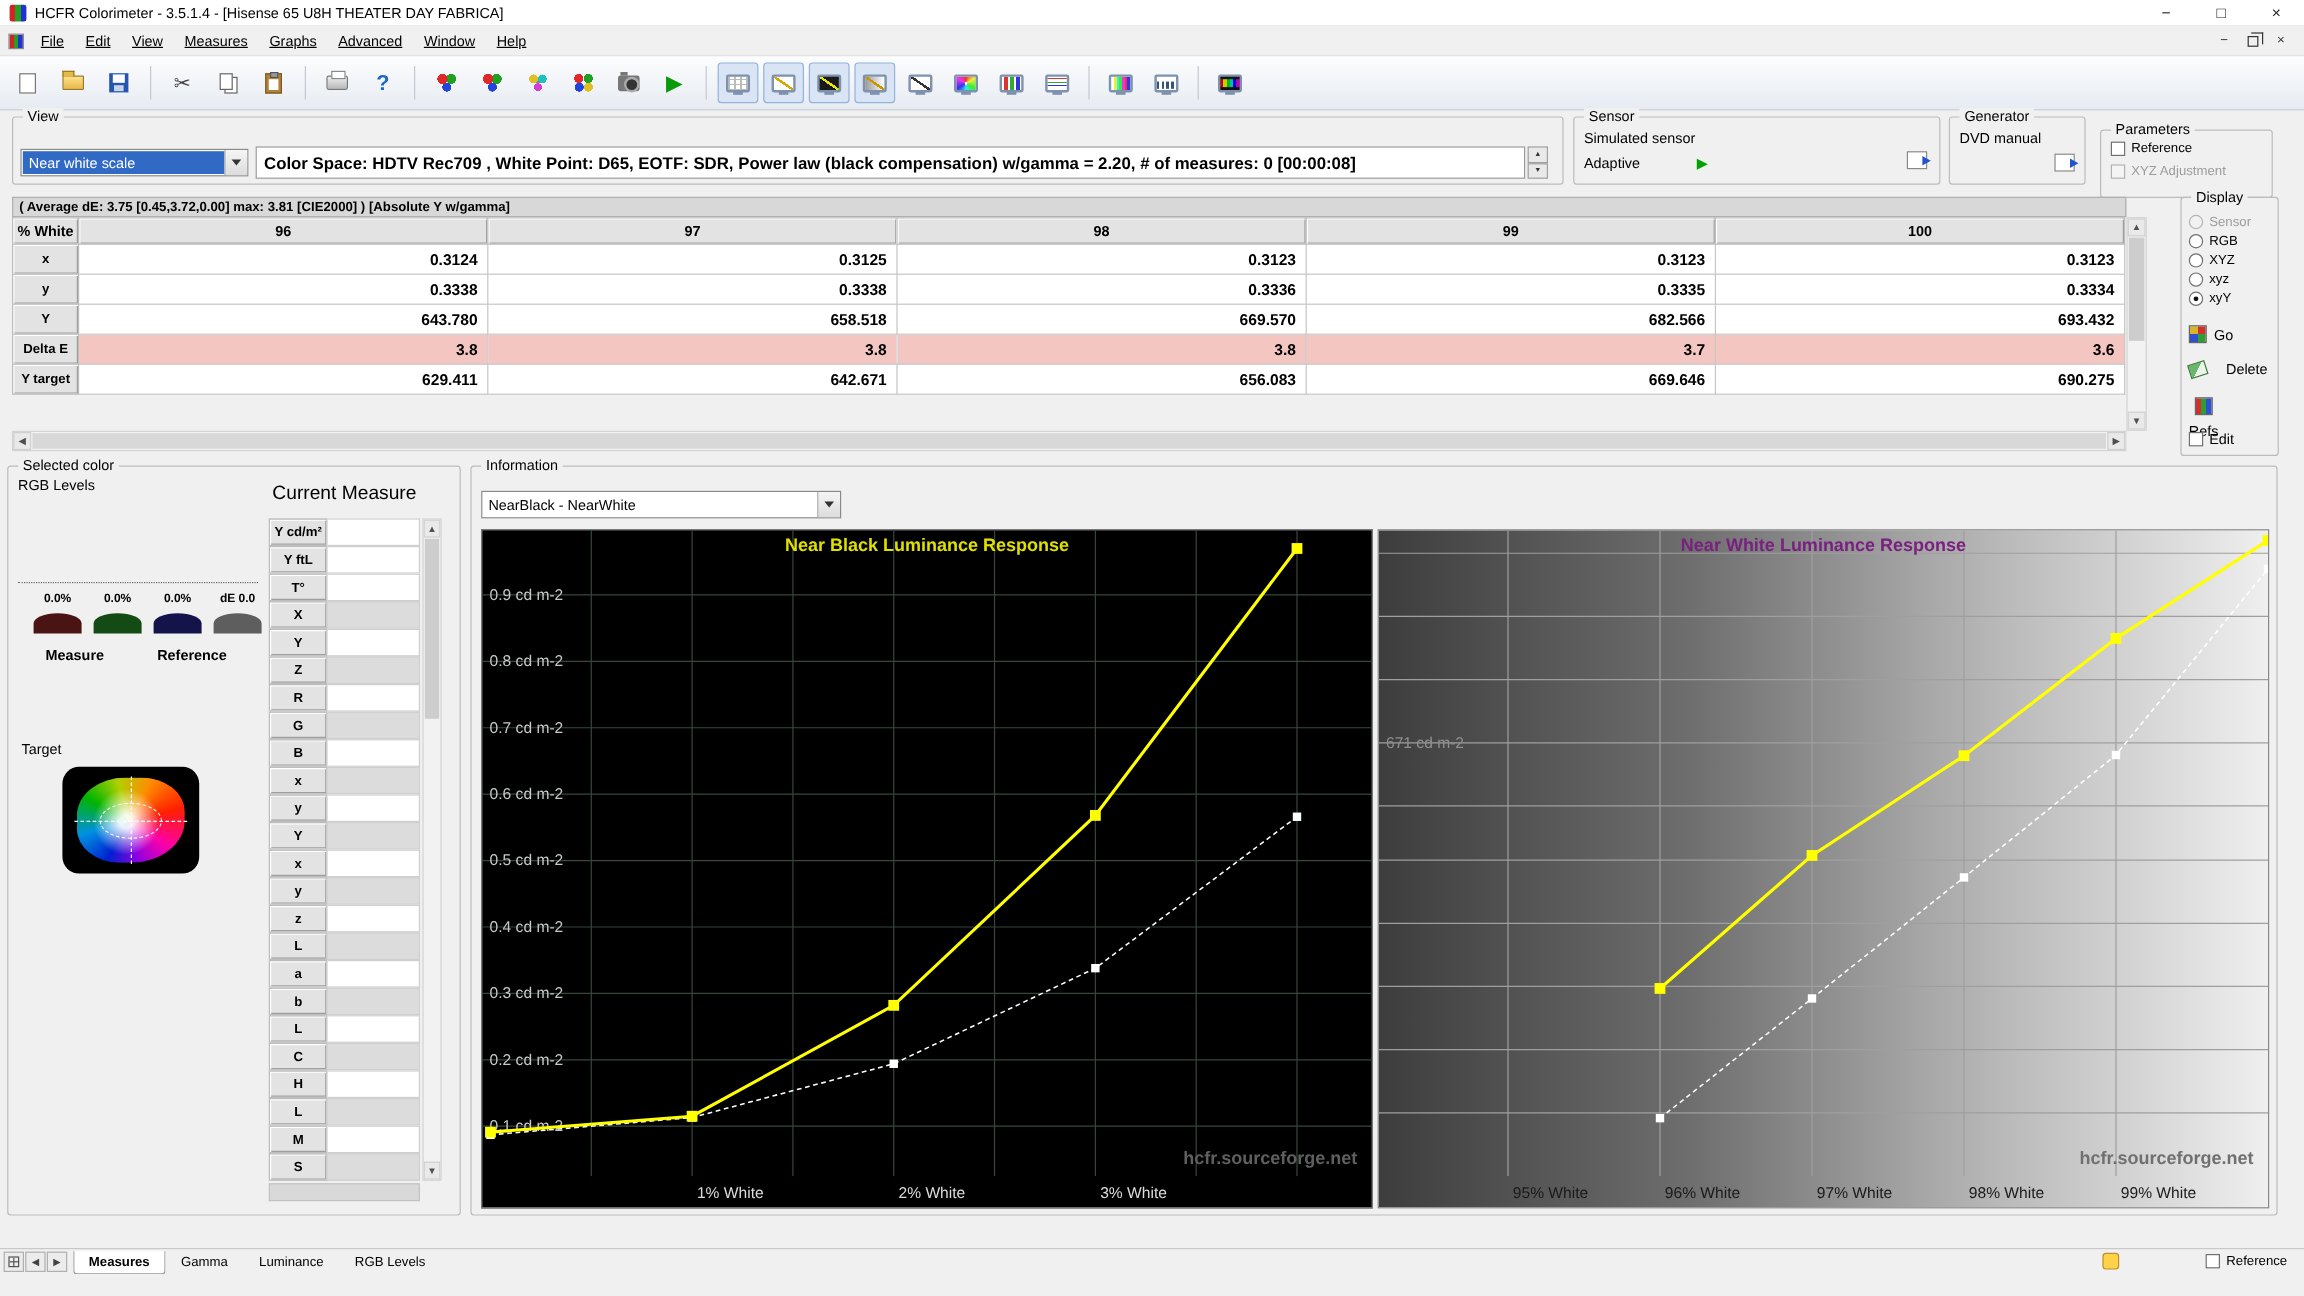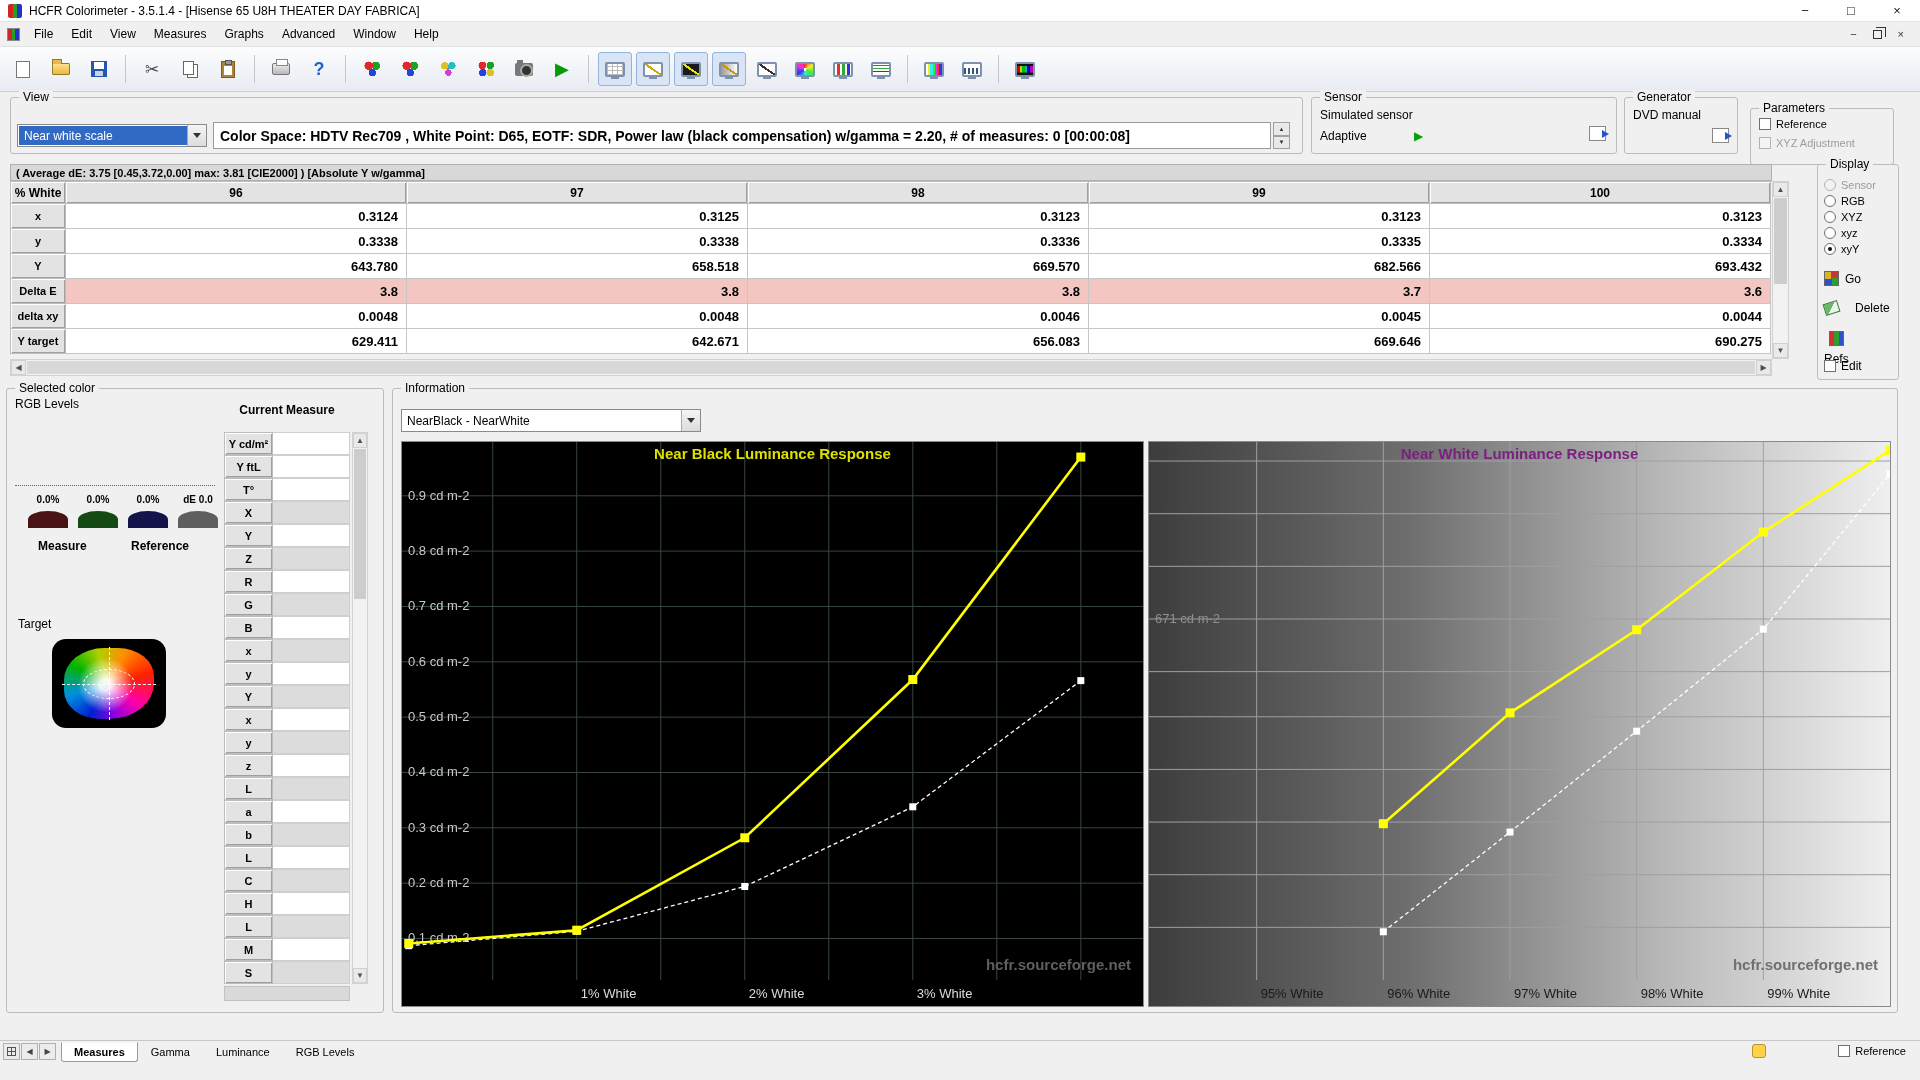--- a/index.html
+++ b/index.html
@@ -9,21 +9,21 @@
 
 .titlebar{position:absolute;left:0;top:0;width:100%;height:22px;background:#fff;display:flex;align-items:center;border-bottom:1px solid #e5e5e5;}
 .appicon{width:14px;height:14px;margin:0 7px 0 8px;background:linear-gradient(90deg,#d22424 0 34%,#22a022 34% 67%,#2430d0 67%);border-radius:2px;}
 .wtitle{font-size:12px;}
 .wctrl{margin-left:auto;display:flex;height:100%;}
 .wbtn{width:46px;display:flex;align-items:center;justify-content:center;font-size:13px;color:#222;}
 
 
 .menubar{position:absolute;left:0;top:22px;width:100%;height:25px;background:#f0f0f0;display:flex;align-items:center;border-bottom:1px solid #e2e2e2;}
 .mdiicon{width:13px;height:13px;margin:0 5px 0 7px;background:linear-gradient(90deg,#d22424 0 34%,#22a022 34% 67%,#2430d0 67%);border:1px solid #888;}
-.menu-item{padding:4px 9px;font-size:12px;}
+.menu-item{padding:4px 9px;font-size:12px;text-decoration:underline;}
 .mdic{margin-left:auto;display:flex;align-items:center;gap:16px;padding-right:16px;color:#333;font-size:11px;}
 .restore-box{width:9px;height:9px;border:1px solid #333;position:relative;}
 .restore-box::before{content:"";position:absolute;left:2px;top:-4px;width:9px;height:9px;border:1px solid #333;border-bottom:none;border-left:none;}
 
 
 .toolbar{position:absolute;left:0;top:47px;width:100%;height:45px;background:linear-gradient(#fcfdfe,#e7ebf2);border-bottom:1px solid #c9ced6;display:flex;align-items:center;padding-left:6px;gap:4px;}
 .tb{width:34px;height:34px;border:1px solid transparent;border-radius:3px;display:flex;align-items:center;justify-content:center;background:transparent;}
 .tb.pressed{background:#d9e4f5;border-color:#93b2dc;}
 .tb-sep{width:1px;height:28px;background:#c2c7d1;margin:0 5px;}
 .tbi{display:inline-block;position:relative;}
@@ -115,21 +115,21 @@
 .rgb-chart{position:absolute;left:8px;top:96px;width:206px;height:44px;}
 .rgb-topline{position:absolute;left:0;right:6px;top:0;border-top:1px dotted #666;}
 .bump-label{position:absolute;top:9px;width:46px;text-align:center;font-size:10px;font-weight:bold;}
 .bump{position:absolute;top:26px;width:40px;height:17px;border-radius:100% 100% 0 0;}
 .axis-label{position:absolute;font-size:12px;font-weight:bold;}
 .target-swatch{position:absolute;left:45px;top:250px;width:114px;height:89px;background:#000;border-radius:14px;}
 .gamut{position:absolute;left:12px;top:9px;right:12px;bottom:9px;border-radius:45% 40% 50% 40%;background:radial-gradient(circle at 46% 52%,rgba(255,255,255,.92) 0 9%,rgba(255,255,255,0) 45%),conic-gradient(from 210deg at 48% 52%,#0020d0,#0090e0,#00b400,#b0d000,#ff8c00,#ff2000,#ff00a8,#9000e0,#0020d0);}
 .cross-h{position:absolute;left:10px;right:10px;top:50%;border-top:1px dashed #fff;}
 .cross-v{position:absolute;top:8px;bottom:8px;left:50%;border-left:1px dashed #fff;}
 .cross-ellipse{position:absolute;left:50%;top:50%;width:52px;height:30px;margin:-15px 0 0 -26px;border:1px dashed #fff;border-radius:50%;}
-.cm-title{position:absolute;left:208px;top:14px;width:144px;text-align:center;font-size:12px;font-weight:bold;}
+.cm-title{position:absolute;left:208px;top:14px;width:144px;text-align:center;font-size:16px;font-weight:normal;}
 .cm-grid{position:absolute;left:217px;top:43px;width:126px;}
 .cm-row{display:flex;height:23px;}
 .cm-label{width:49px;background:#e3e3e3;border:1px solid #bdbdbd;box-shadow:inset 1px 1px 0 #fff,inset -1px -1px 0 #9f9f9f;font-size:11px;font-weight:bold;display:flex;align-items:center;justify-content:center;white-space:nowrap;}
 .cm-value{width:77px;background:#fff;border:1px solid #cfcfcf;border-left:none;}
 .cm-value.alt{background:#dcdcdc;}
 .cm-vscroll{position:absolute;left:345px;top:43px;width:16px;height:552px;background:#f2f2f2;border:1px solid #d2d2d2;display:flex;flex-direction:column;}
 .cm-vthumb{margin:1px;height:150px;background:#cdcdcd;flex:none;}
 .cm-hbar{position:absolute;left:217px;top:597px;width:126px;height:15px;background:#d9d9d9;border:1px solid #c2c2c2;}
 
 
@@ -350,28 +350,20 @@
           <td class="val">682.566</td>
           <td class="val">693.432</td>
         </tr>
         <tr>
           <th class="rowh">Delta E</th>
           <td class="val hl">3.8</td>
           <td class="val hl">3.8</td>
           <td class="val hl">3.8</td>
           <td class="val hl">3.7</td>
           <td class="val hl">3.6</td>
-        </tr>
-        <tr>
-          <th class="rowh">delta xy</th>
-          <td class="val">0.0048</td>
-          <td class="val">0.0048</td>
-          <td class="val">0.0046</td>
-          <td class="val">0.0045</td>
-          <td class="val">0.0044</td>
         </tr>
         <tr>
           <th class="rowh">Y target</th>
           <td class="val">629.411</td>
           <td class="val">642.671</td>
           <td class="val">656.083</td>
           <td class="val">669.646</td>
           <td class="val">690.275</td>
         </tr>
       </tbody>

